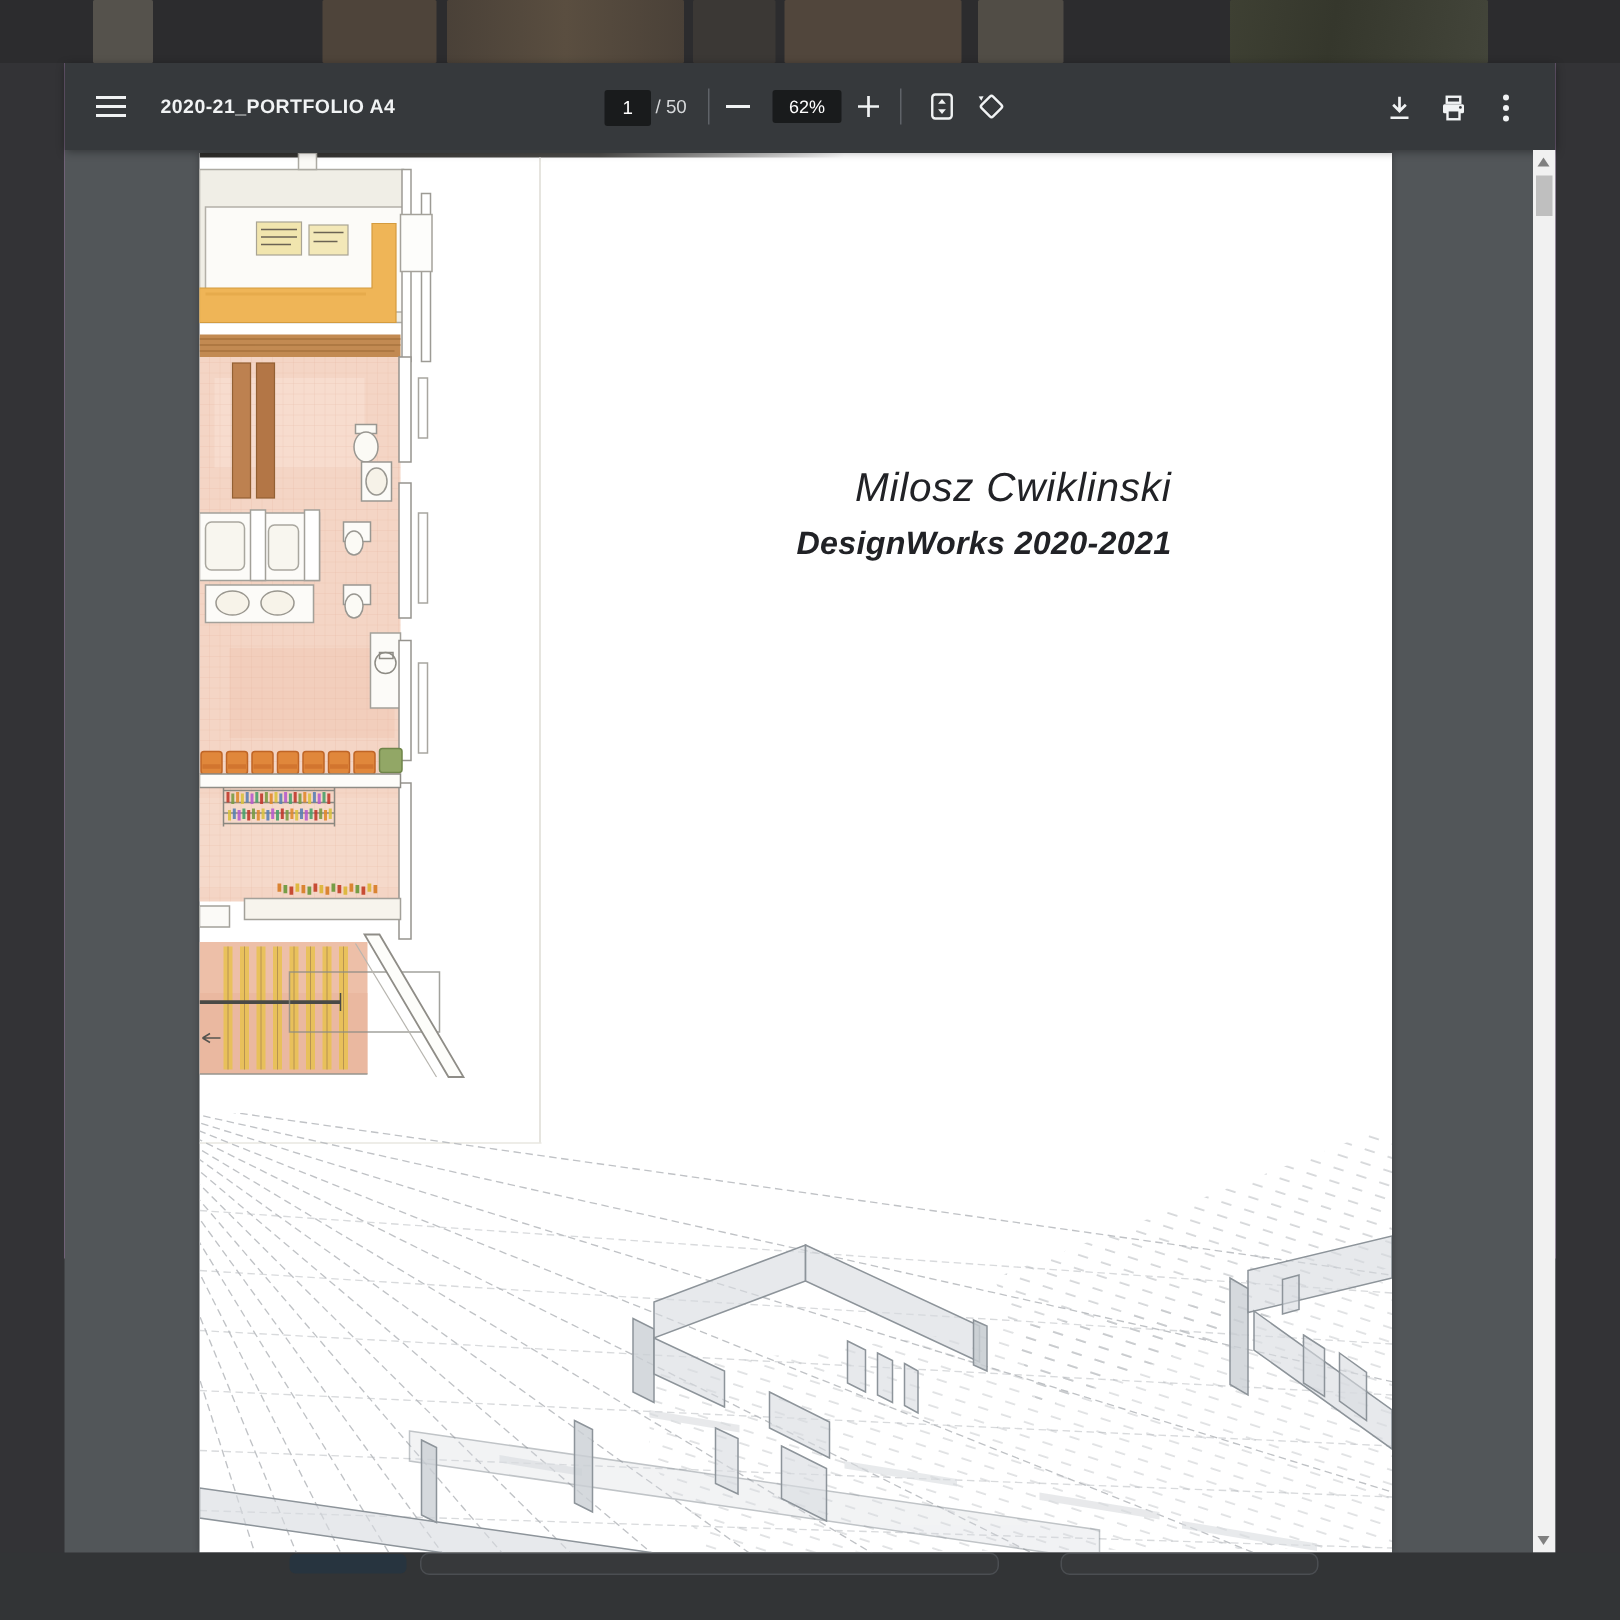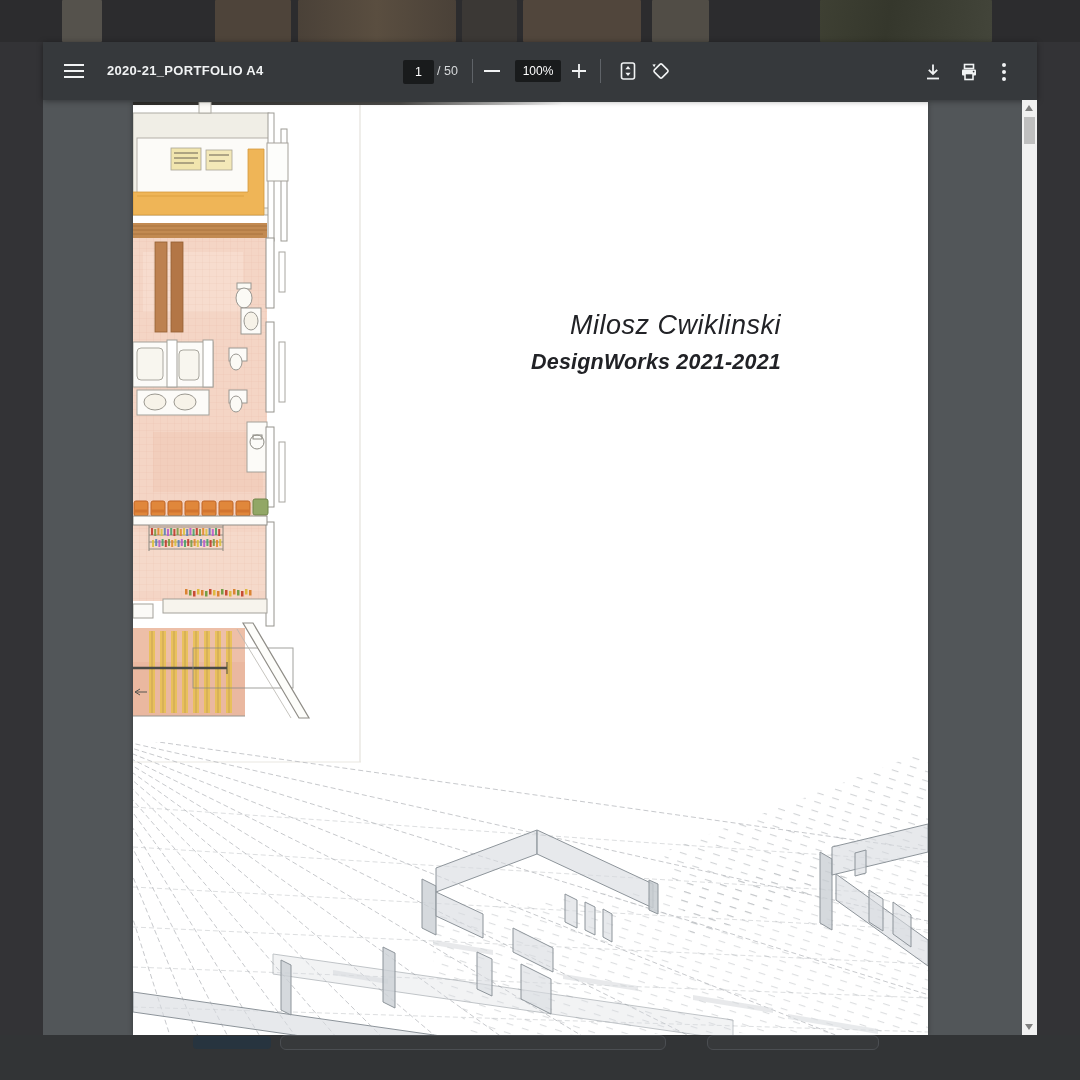--- a/index.html
+++ b/index.html
@@ -84,21 +84,21 @@
     <div id="doc-title" class="abs">2020-21_PORTFOLIO A4</div>
 
     <input id="page-box" class="abs" value="1" style="">
     <div id="page-count" class="abs">/ 50</div>
 
     <div class="tsep abs" style="left:429px;"></div>
 
     <div id="minus-btn" class="abs icbtn">
         <i></i>
       </div>
-    <div id="zoom-box" class="abs">100%</div>
+    <div id="zoom-box" class="abs">62%</div>
     <div class="abs icbtn" style="left:527px;top:20px;">
       <svg width="18" height="18" viewBox="0 0 18 18">
         <path d="M9 2v14M2 9h14" stroke="#f1f3f4" stroke-width="1.8" fill="none"></path>
         </svg>
     </div>
 
     <div class="tsep abs" style="left:557px;"></div>
 
     <div class="abs icbtn" style="left:575px;top:19px;">
       <svg width="20" height="20" viewBox="0 0 20 20">
@@ -389,21 +389,21 @@
             <polygon points="250,845 262,851 262,906 250,900" fill="rgba(203,208,213,0.8)"></polygon>
             <polygon points="148,858 158,863 158,913 148,908" fill="rgba(203,208,213,0.8)"></polygon>
             <polygon points="388,862 418,877 418,912 388,897"></polygon>
             <polygon points="344,850 359,857 359,894 344,887"></polygon>
           </g>
         </g>
       </svg>
 
       <div id="title-block">
         <div id="author-line">Milosz Cwiklinski</div>
-        <div id="work-line">DesignWorks 2021-2021</div>
+        <div id="work-line">DesignWorks 2020-2021</div>
       </div>
     </div>
 
     <div id="scrollbar">
       <div id="sb-up"></div>
       <div id="sb-thumb"></div>
       <div id="sb-down"></div>
     </div>
   </div>
 </div>

